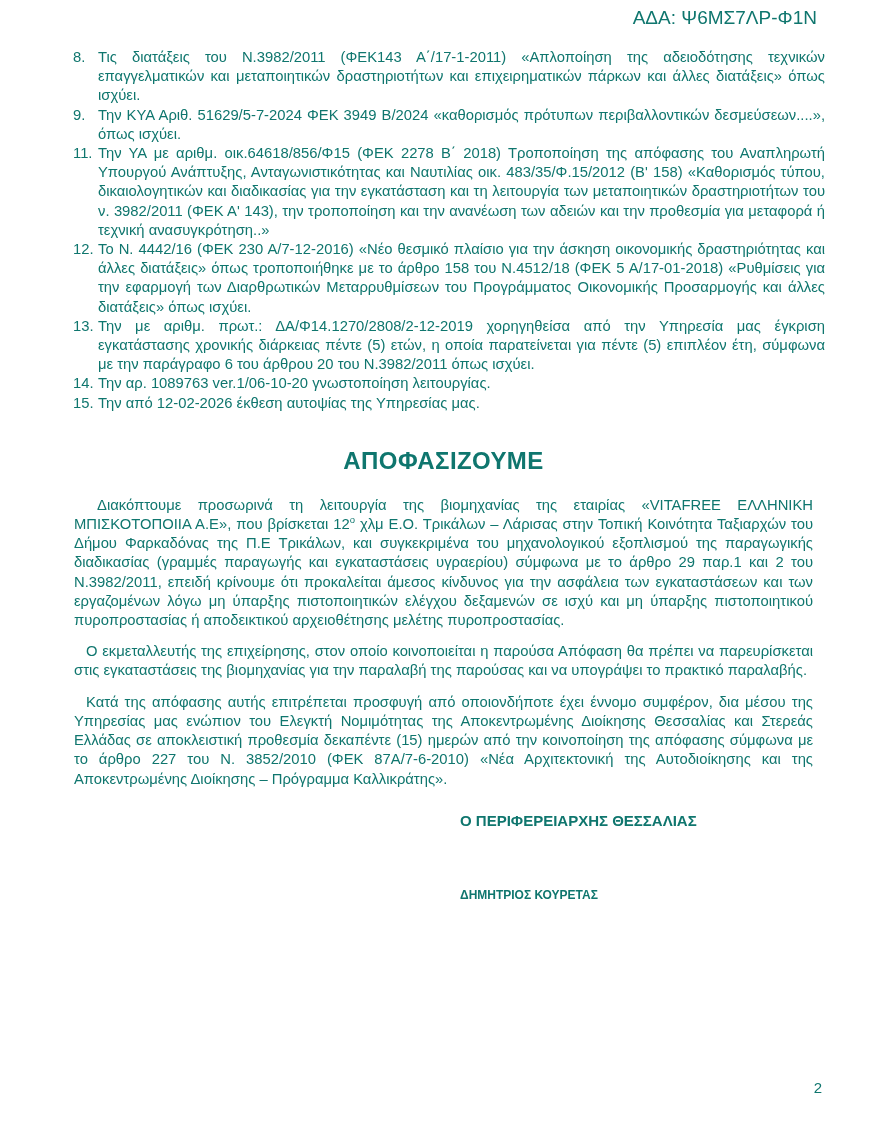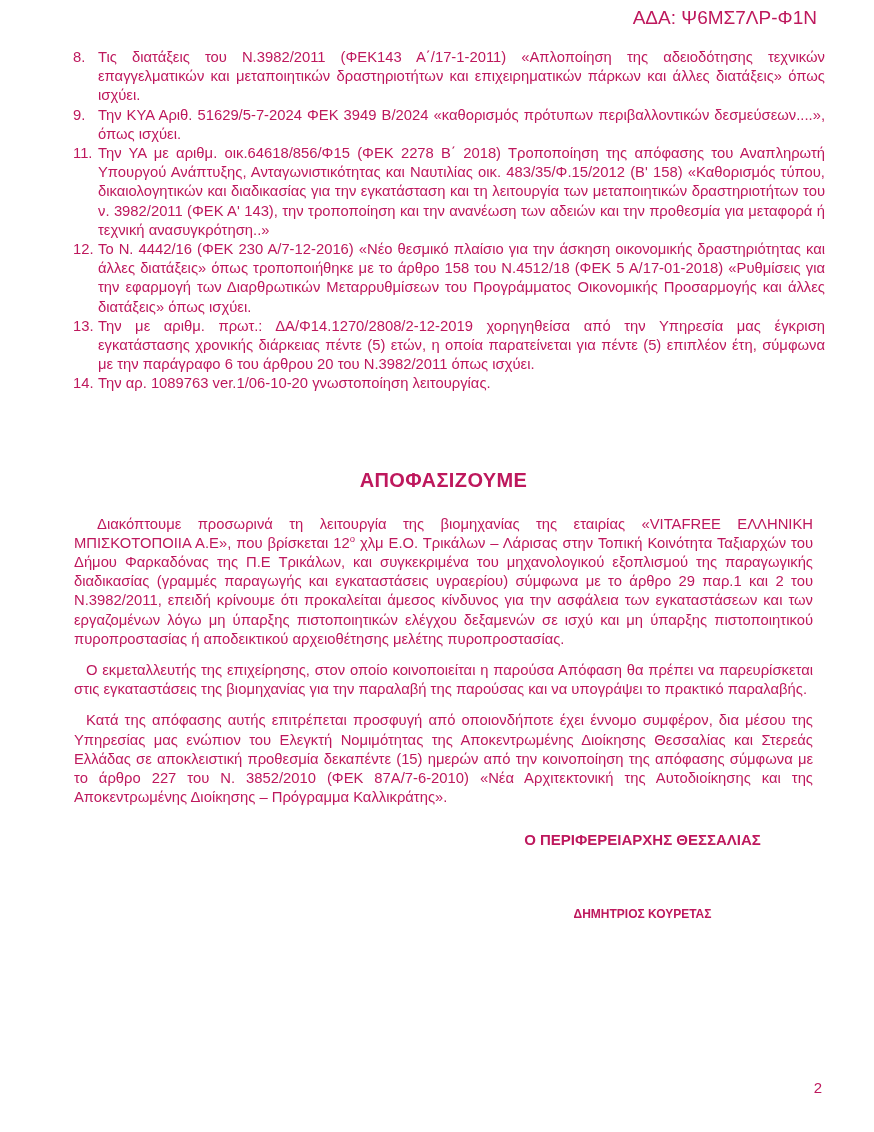--- a/index.html
+++ b/index.html
@@ -1,40 +1,40 @@
 <!DOCTYPE html>
 <html><head>
 <meta charset="utf-8">
 <style>
   html, body { margin:0; padding:0; background:#e8e8e8; }
   .page {
     width:874px; height:1132px; margin:0 auto; position:relative;
-    background:#ffffff; color:#be185d;
+    background:#ffffff; color:#0f766e;
     font-family:"Liberation Sans","DejaVu Sans",sans-serif;
     font-size:14.8px; line-height:19.2px; overflow:hidden;
   }
   .ada {
     position:absolute; top:6px; right:57px;
     font-size:19px; line-height:23px; white-space:nowrap;
   }
   .content { position:absolute; top:48px; left:62px; right:49px; }
   .oli { display:flex; }
   .oli .num { flex:0 0 25px; margin-left:11px; }
   .oli .li-text { flex:1; text-align:justify; }
   .heading {
-    text-align:center; font-weight:bold; font-size:20px; line-height:24px;
-    margin:74px 0 23px 0; letter-spacing:0.4px;
+    text-align:center; font-weight:bold; font-size:24px; line-height:24px;
+    margin:36px 0 23px 0; letter-spacing:0.4px;
   }
   .body-p { margin:12px; text-align:justify; }
   .p-first { text-indent:23px; }
   .p-small-indent { text-indent:12px; }
   sup.deg { font-size:9.5px; line-height:0; vertical-align:super; }
   .sig-block {
     margin-top:22px; margin-left:398px; width:365px;
-    text-align:center; font-weight:bold;
+    text-align:left; font-weight:bold;
   }
   .sig-title { font-size:15px; line-height:20px; }
   .sig-name  { font-size:12px; line-height:20px; margin-top:54px; }
   .page-num { position:absolute; top:1078px; right:52px; font-size:15px; }
 </style>
 </head>
 <body>
 
 <div class="page">
 
@@ -59,20 +59,24 @@
       <div class="li-text">Το Ν. 4442/16 (ΦΕΚ 230 Α/7-12-2016) «Νέο θεσμικό πλαίσιο για την άσκηση οικονομικής δραστηριότητας και άλλες διατάξεις» όπως τροποποιήθηκε με το άρθρο 158 του Ν.4512/18 (ΦΕΚ 5 Α/17-01-2018) «Ρυθμίσεις για την εφαρμογή των Διαρθρωτικών Μεταρρυθμίσεων του Προγράμματος Οικονομικής Προσαρμογής και άλλες διατάξεις» όπως ισχύει.</div>
     </div>
     <div class="oli">
       <span class="num">13.</span>
       <div class="li-text">Την με αριθμ. πρωτ.: ΔΑ/Φ14.1270/2808/2-12-2019 χορηγηθείσα από την Υπηρεσία μας έγκριση εγκατάστασης χρονικής διάρκειας πέντε (5) ετών, η οποία παρατείνεται για πέντε (5) επιπλέον έτη, σύμφωνα με την παράγραφο 6 του άρθρου 20 του Ν.3982/2011 όπως ισχύει.</div>
     </div>
     <div class="oli">
       <span class="num">14.</span>
       <div class="li-text">Την αρ. 1089763 ver.1/06-10-20 γνωστοποίηση λειτουργίας.</div>
     </div>
+    <div class="oli">
+      <span class="num">15.</span>
+      <div class="li-text">Την από 12-02-2026 έκθεση αυτοψίας της Υπηρεσίας μας.</div>
+    </div>
 
     <div class="heading">ΑΠΟΦΑΣΙΖΟΥΜΕ</div>
 
     <p class="body-p p-first"><span>Διακόπτουμε προσωρινά τη λειτουργία της βιομηχανίας της εταιρίας «VITAFREE ΕΛΛΗΝΙΚΗ ΜΠΙΣΚΟΤΟΠΟΙΙΑ Α.Ε», που βρίσκεται 12</span><sup class="deg">ο</sup><span> χλμ Ε.Ο. Τρικάλων – Λάρισας στην Τοπική Κοινότητα Ταξιαρχών του Δήμου Φαρκαδόνας της Π.Ε Τρικάλων, και συγκεκριμένα του μηχανολογικού εξοπλισμού της παραγωγικής διαδικασίας (γραμμές παραγωγής και εγκαταστάσεις υγραερίου) σύμφωνα με το άρθρο 29 παρ.1 και 2 του Ν.3982/2011, επειδή κρίνουμε ότι προκαλείται άμεσος κίνδυνος για την ασφάλεια των εγκαταστάσεων και των εργαζομένων λόγω μη ύπαρξης πιστοποιητικών ελέγχου δεξαμενών σε ισχύ και μη ύπαρξης πιστοποιητικού πυροπροστασίας ή αποδεικτικού αρχειοθέτησης μελέτης πυροπροστασίας.</span></p>
 
     <p class="body-p p-small-indent">Ο εκμεταλλευτής της επιχείρησης, στον οποίο κοινοποιείται η παρούσα Απόφαση θα πρέπει να παρευρίσκεται στις εγκαταστάσεις της βιομηχανίας για την παραλαβή της παρούσας και να υπογράψει το πρακτικό παραλαβής.</p>
 
     <p class="body-p p-small-indent">Κατά της απόφασης αυτής επιτρέπεται προσφυγή από οποιονδήποτε έχει έννομο συμφέρον, δια μέσου της Υπηρεσίας μας ενώπιον του Ελεγκτή Νομιμότητας της Αποκεντρωμένης Διοίκησης Θεσσαλίας και Στερεάς Ελλάδας σε αποκλειστική προθεσμία δεκαπέντε (15) ημερών από την κοινοποίηση της απόφασης σύμφωνα με το άρθρο 227 του Ν. 3852/2010 (ΦΕΚ 87Α/7-6-2010) «Νέα Αρχιτεκτονική της Αυτοδιοίκησης και της Αποκεντρωμένης Διοίκησης – Πρόγραμμα Καλλικράτης».</p>
 
     <div class="sig-block">

